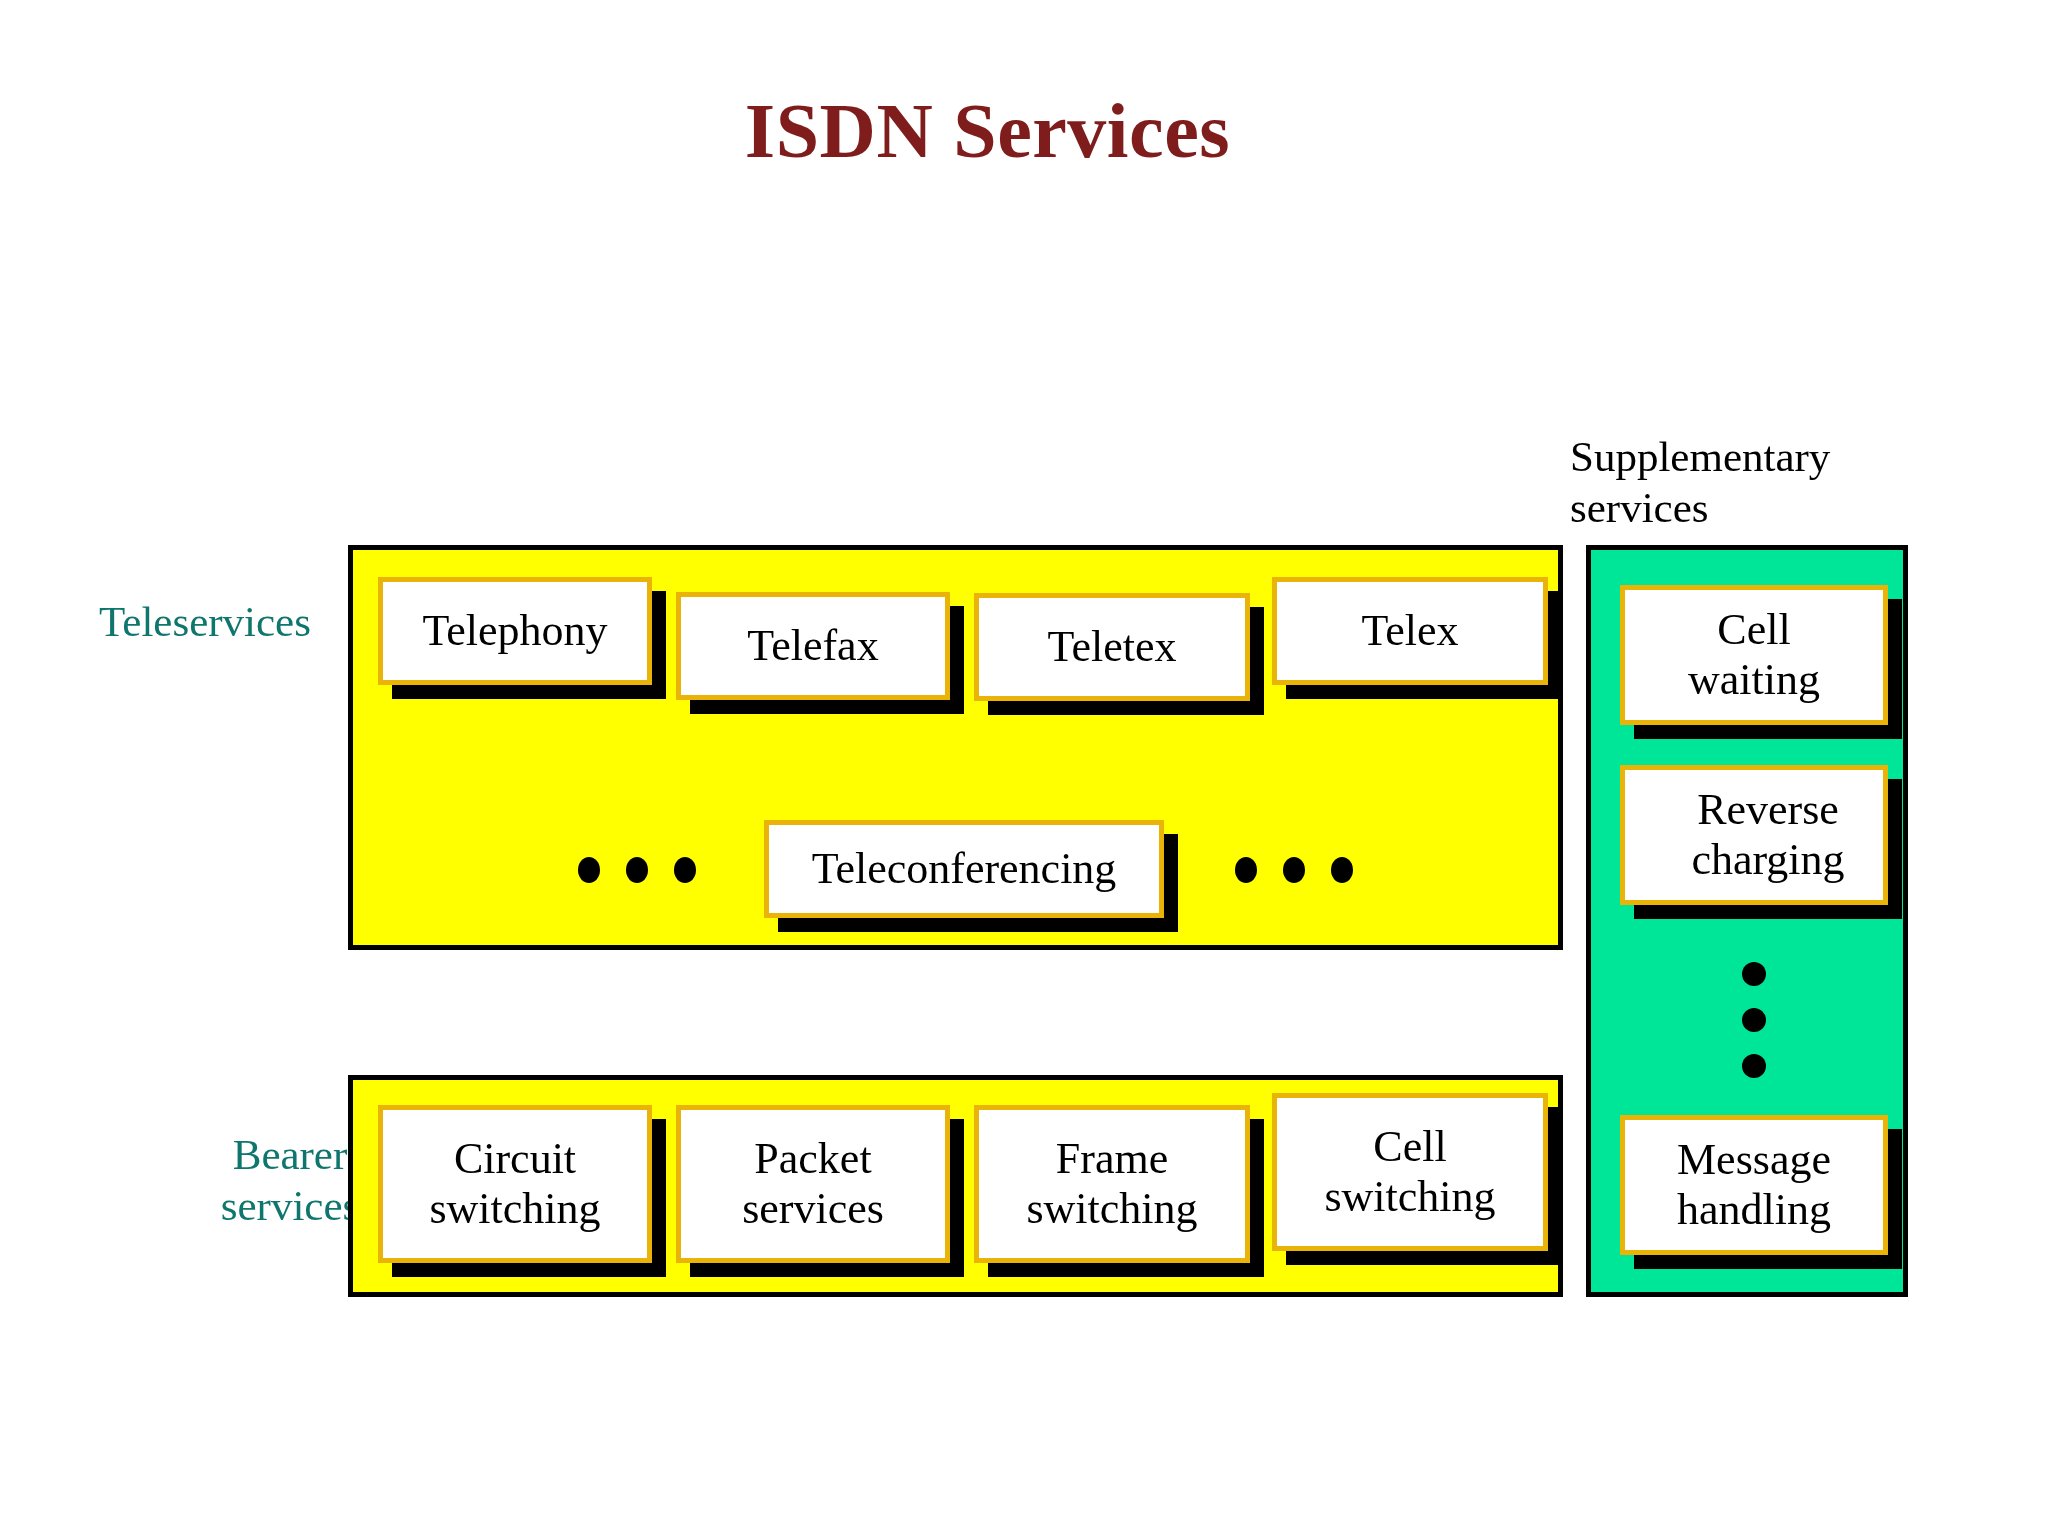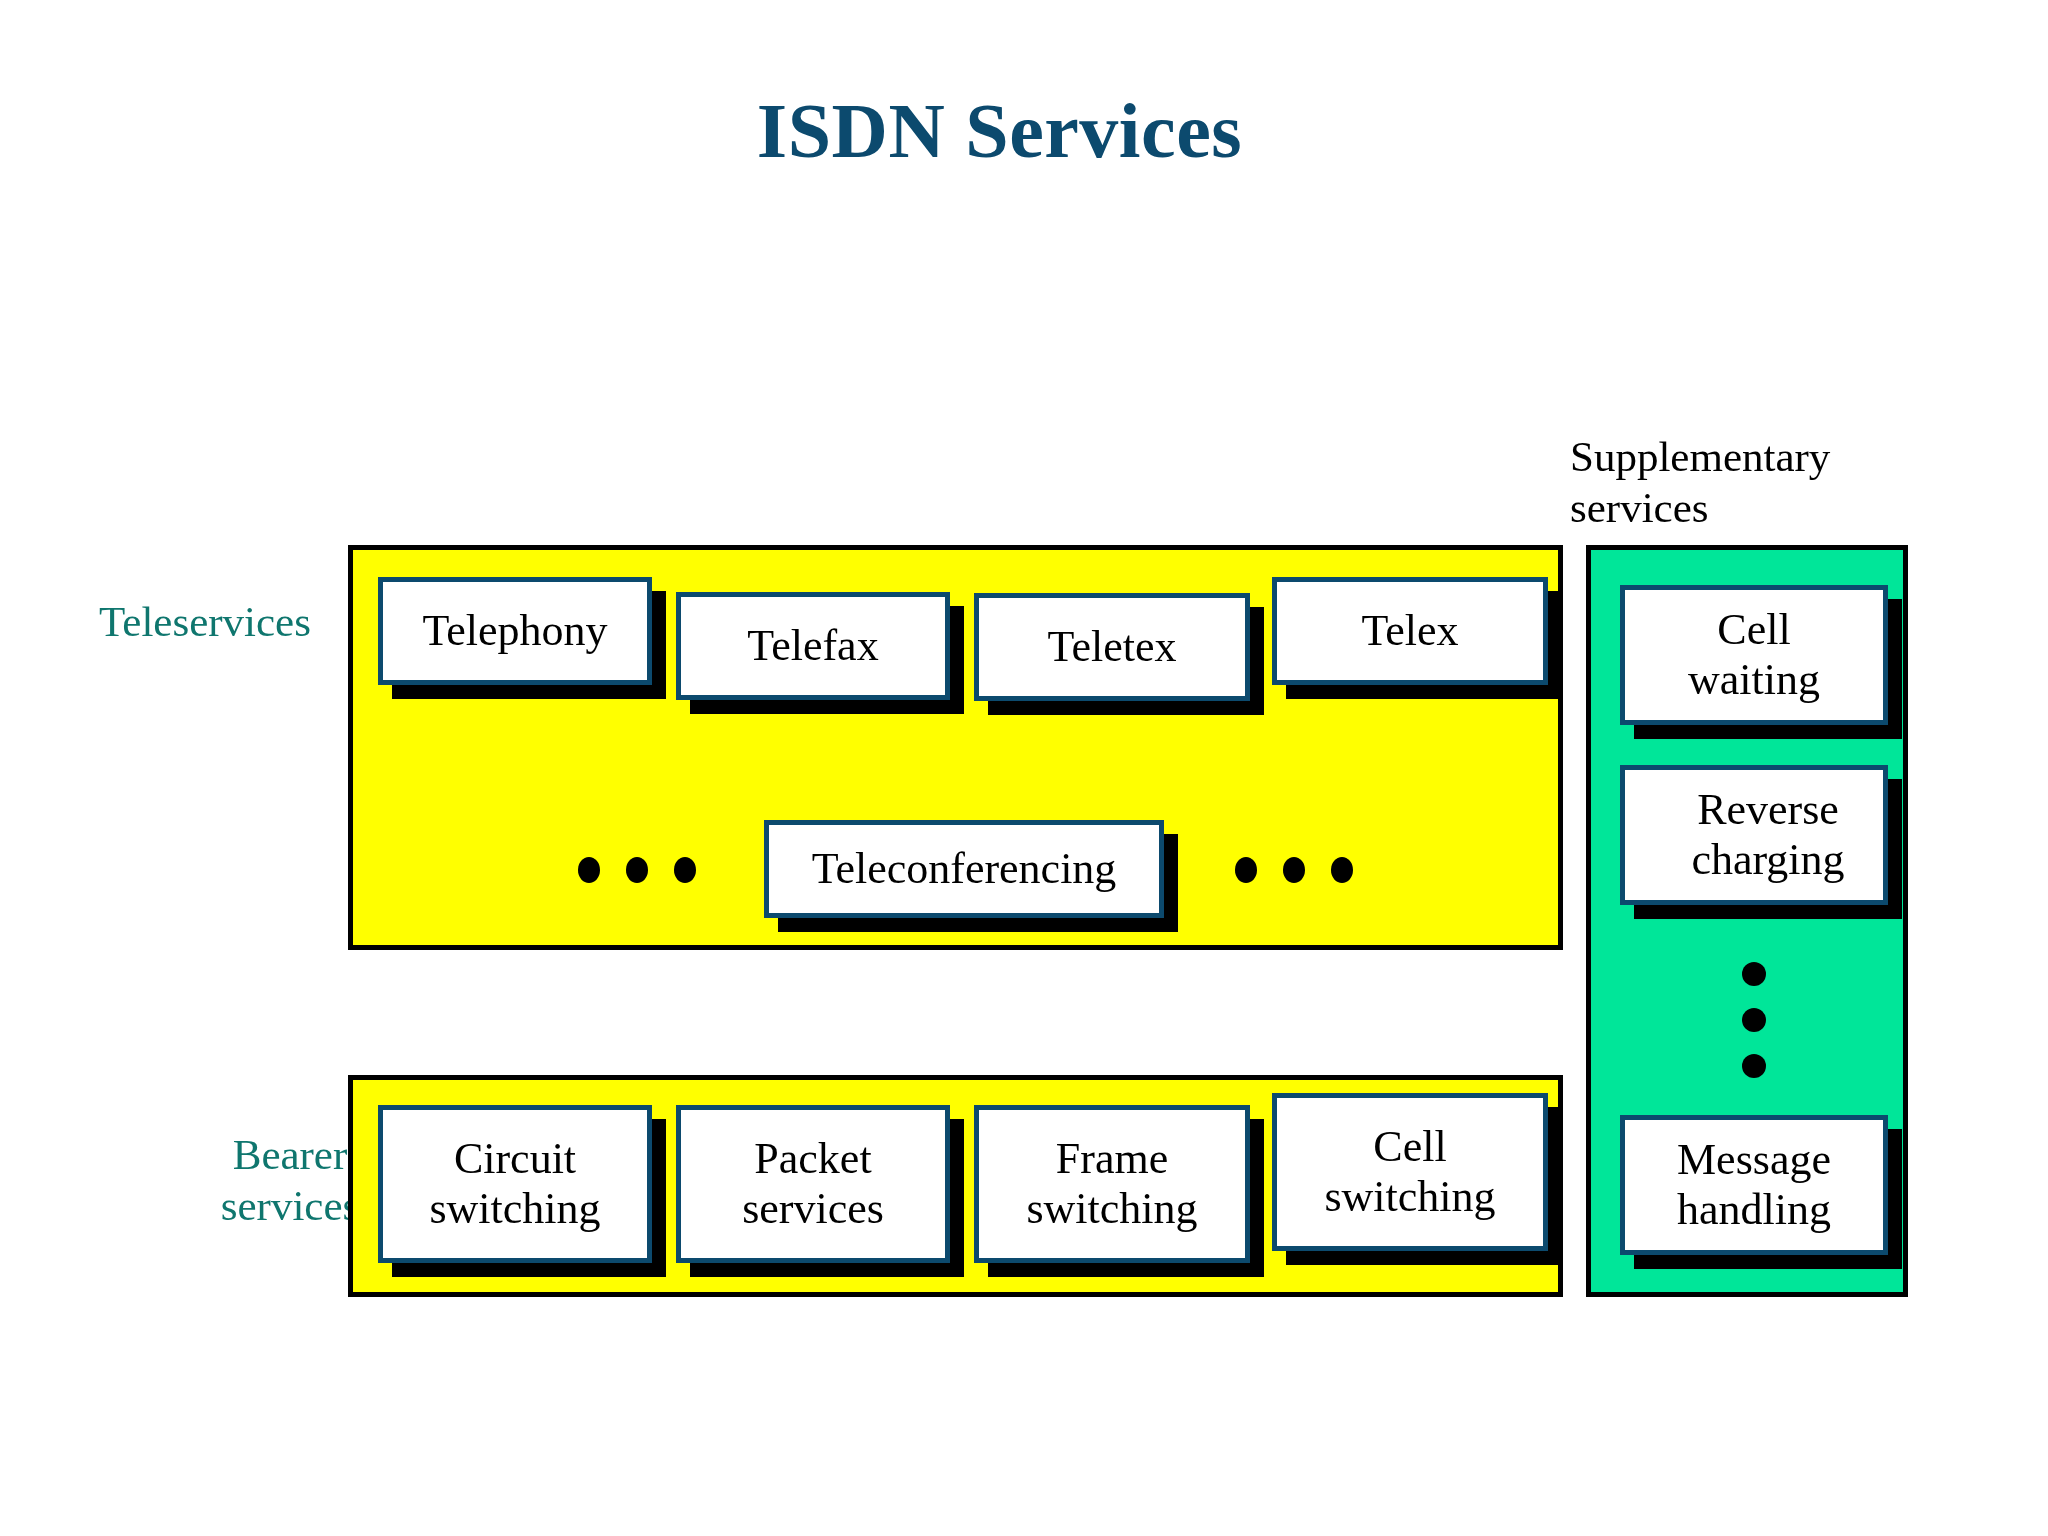--- a/index.html
+++ b/index.html
@@ -12,29 +12,29 @@
     height: 1536px;
     position: relative;
     overflow: hidden;
     font-family: "Liberation Serif", "DejaVu Serif", serif;
     color: #000000;
   }
 
   
   .slide-title {
     position: absolute;
-    left: 12px;
+    left: 0;
     top: 92px;
     width: 1975px;
     text-align: center;
     font-family: "Liberation Serif", "DejaVu Serif", serif;
     font-weight: bold;
     font-size: 78px;
     line-height: 1.0;
-    color: #0c4a6e;
+    color: #7f1d1d;
     letter-spacing: 0.5px;
   }
 
   
   .side-label {
     position: absolute;
     text-align: center;
     font-size: 43px;
     line-height: 1.18;
     color: #0f766e;
@@ -88,21 +88,21 @@
     top: 545px;
     width: 322px;
     height: 752px;
     background: #00e699;
   }
 
   
   .svc {
     position: absolute;
     background: #ffffff;
-    border: 5px solid #0c4a6e;
+    border: 5px solid #eab308;
     box-sizing: border-box;
     box-shadow: 14px 14px 0 0 #000000;
     display: flex;
     align-items: center;
     justify-content: center;
     text-align: center;
     font-size: 44px;
     line-height: 1.14;
     white-space: pre-line;
     color: #000000;

